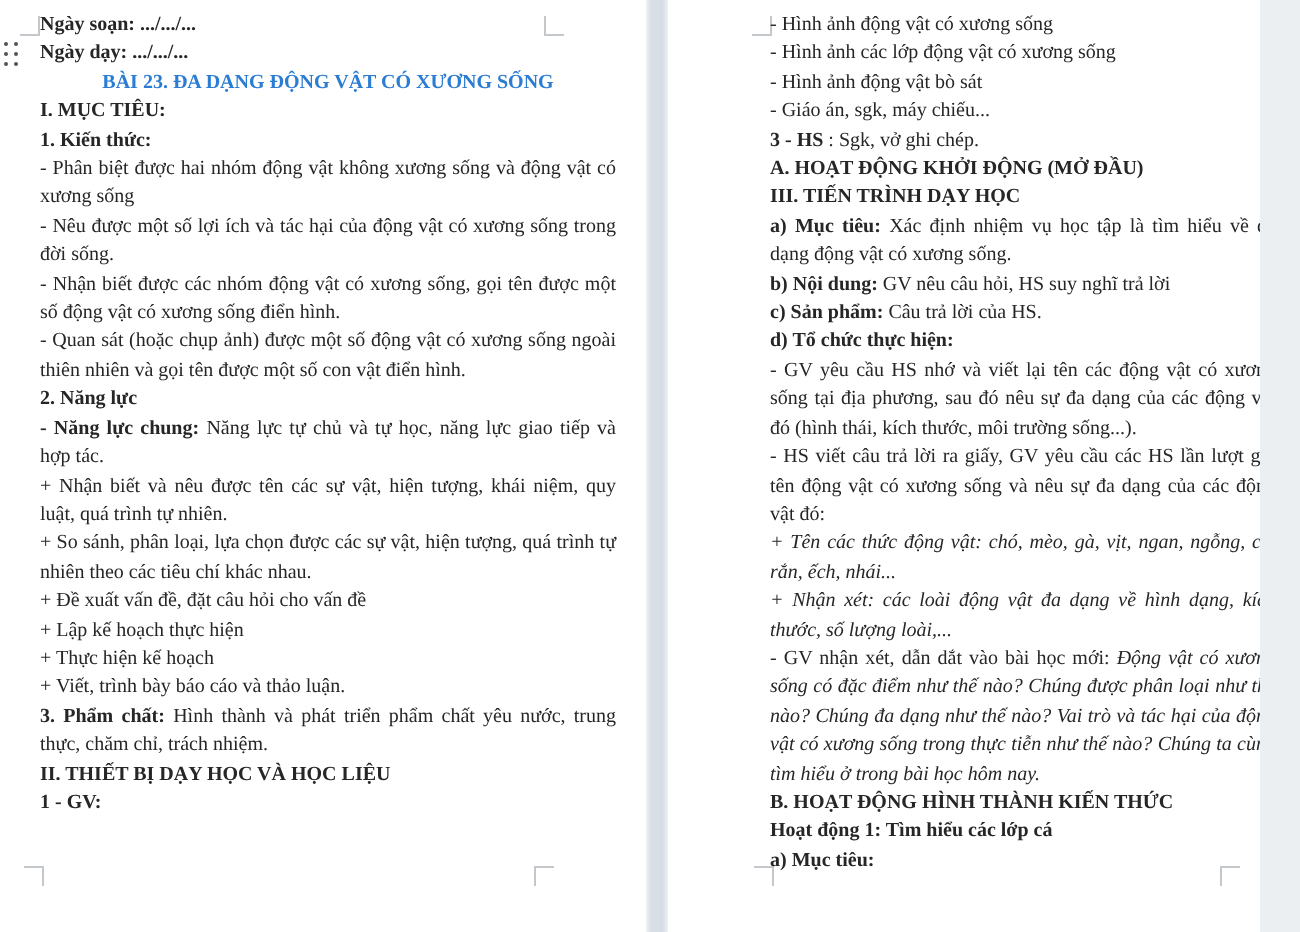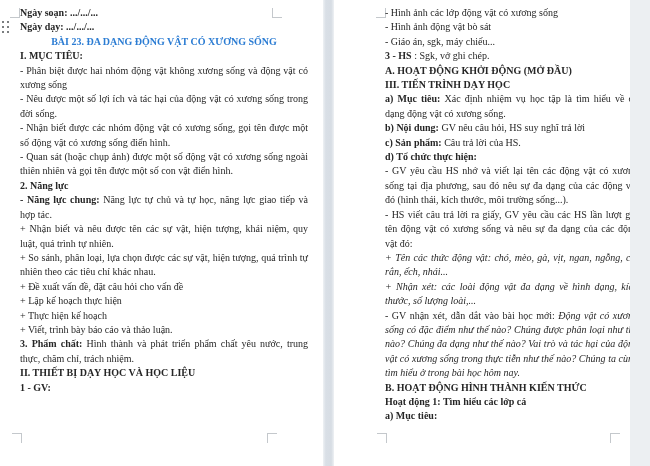--- a/index.html
+++ b/index.html
@@ -74,20 +74,21 @@
     </div>
     <div class="cropmark cm-tl" style="left:10px;  top:8px;"></div>
     <div class="cropmark cm-tr" style="left:272px; top:8px;"></div>
     <div class="cropmark cm-bl" style="left:12px;  top:433px;"></div>
     <div class="cropmark cm-br" style="left:267px; top:433px;"></div>
     <div class="content content-left">
         <div class="para"><span style="font-weight: bold;">Ngày soạn: .../.../...</span></div>
         <div class="para"><span style="font-weight: bold;">Ngày dạy: .../.../...</span></div>
         <div class="para center" style="color: rgb(43, 124, 211);"><span style="font-weight: bold;">BÀI 23. ĐA DẠNG ĐỘNG VẬT CÓ XƯƠNG SỐNG</span></div>
         <div class="para"><span style="font-weight: bold;">I. MỤC TIÊU:</span></div>
+        <div class="para"><span style="font-weight: bold;">1. Kiến thức:</span></div>
         <div class="para"><span>- Phân biệt được hai nhóm động vật không xương sống và động vật có xương sống</span></div>
         <div class="para"><span>- Nêu được một số lợi ích và tác hại của động vật có xương sống trong đời sống.</span></div>
         <div class="para"><span>- Nhận biết được các nhóm động vật có xương sống, gọi tên được một số động vật có xương sống điển hình.</span></div>
         <div class="para"><span>- Quan sát (hoặc chụp ảnh) được một số động vật có xương sống ngoài thiên nhiên và gọi tên được một số con vật điển hình.</span></div>
         <div class="para"><span style="font-weight: bold;">2. Năng lực</span></div>
         <div class="para"><span style="font-weight: bold;">- Năng lực chung: </span><span>Năng lực tự chủ và tự học, năng lực giao tiếp và hợp tác.</span></div>
         <div class="para"><span>+ Nhận biết và nêu được tên các sự vật, hiện tượng, khái niệm, quy luật, quá trình tự nhiên.</span></div>
         <div class="para"><span>+ So sánh, phân loại, lựa chọn được các sự vật, hiện tượng, quá trình tự nhiên theo các tiêu chí khác nhau.</span></div>
         <div class="para"><span>+ Đề xuất vấn đề, đặt câu hỏi cho vấn đề</span></div>
         <div class="para"><span>+ Lập kế hoạch thực hiện</span></div>
@@ -100,20 +101,21 @@
   </div>
 
   <div class="gutter"></div>
 
   <div class="page page-right">
     <div class="cropmark cm-tl" style="left:42px;  top:8px;"></div>
     <div class="cropmark cm-tr" style="left:298px; top:8px;"></div>
     <div class="cropmark cm-bl" style="left:43px;  top:433px;"></div>
     <div class="cropmark cm-br" style="left:276px; top:433px;"></div>
     <div class="content content-right">
+        <div class="para"><span>- Hình ảnh động vật có xương sống</span></div>
         <div class="para"><span>- Hình ảnh các lớp động vật có xương sống</span></div>
         <div class="para"><span>- Hình ảnh động vật bò sát</span></div>
         <div class="para"><span>- Giáo án, sgk, máy chiếu...</span></div>
         <div class="para"><span style="font-weight: bold;">3 - HS </span><span>: Sgk, vở ghi chép.</span></div>
         <div class="para"><span style="font-weight: bold;">A. HOẠT ĐỘNG KHỞI ĐỘNG (MỞ ĐẦU)</span></div>
         <div class="para"><span style="font-weight: bold;">III. TIẾN TRÌNH DẠY HỌC</span></div>
         <div class="para"><span style="font-weight: bold;">a) Mục tiêu: </span><span>Xác định nhiệm vụ học tập là tìm hiểu về đa dạng động vật có xương sống.</span></div>
         <div class="para"><span style="font-weight: bold;">b) Nội dung: </span><span>GV nêu câu hỏi, HS suy nghĩ trả lời</span></div>
         <div class="para"><span style="font-weight: bold;">c) Sản phẩm: </span><span>Câu trả lời của HS.</span></div>
         <div class="para"><span style="font-weight: bold;">d) Tổ chức thực hiện:</span></div>

